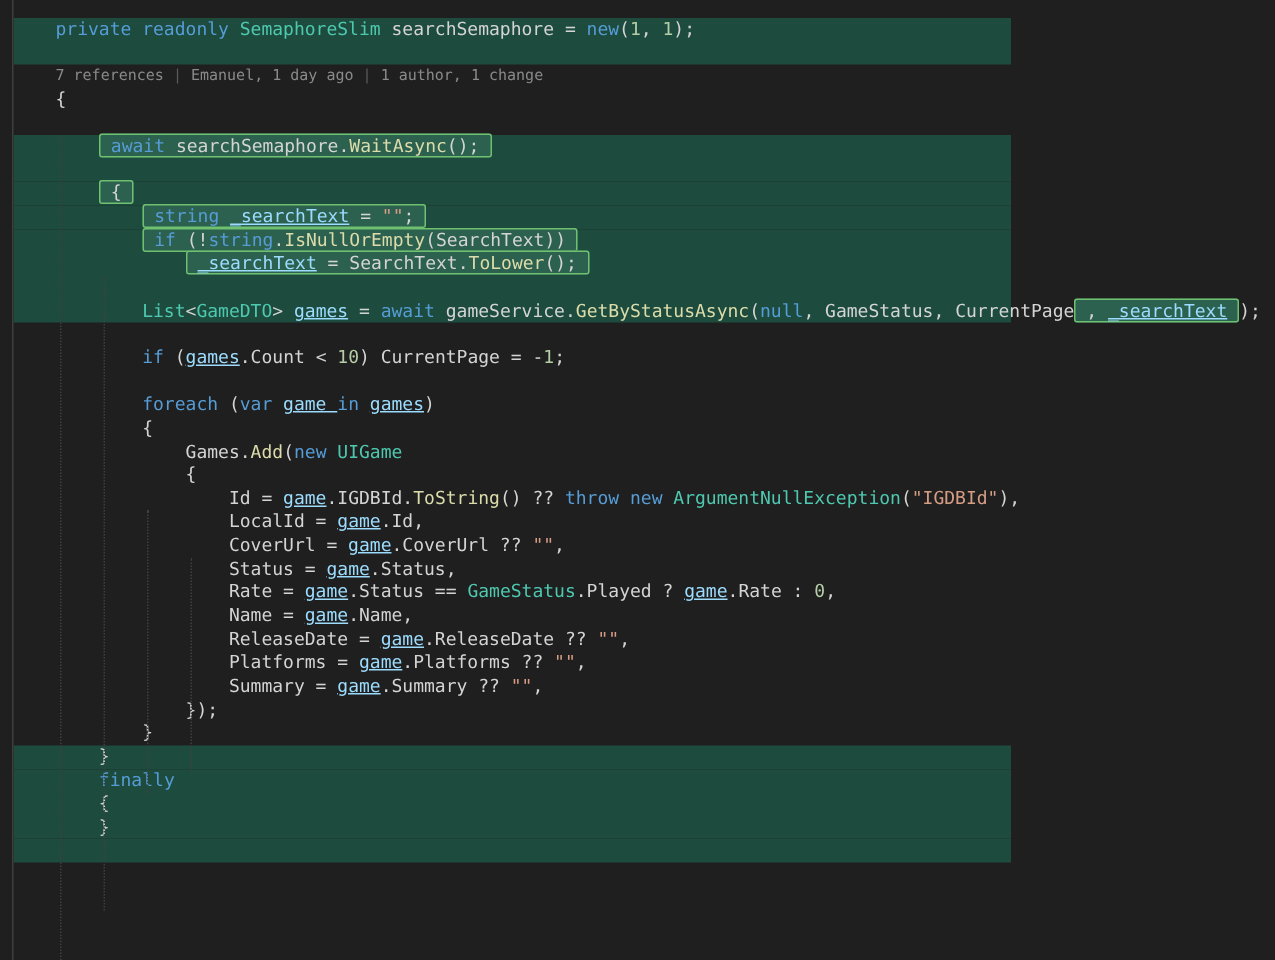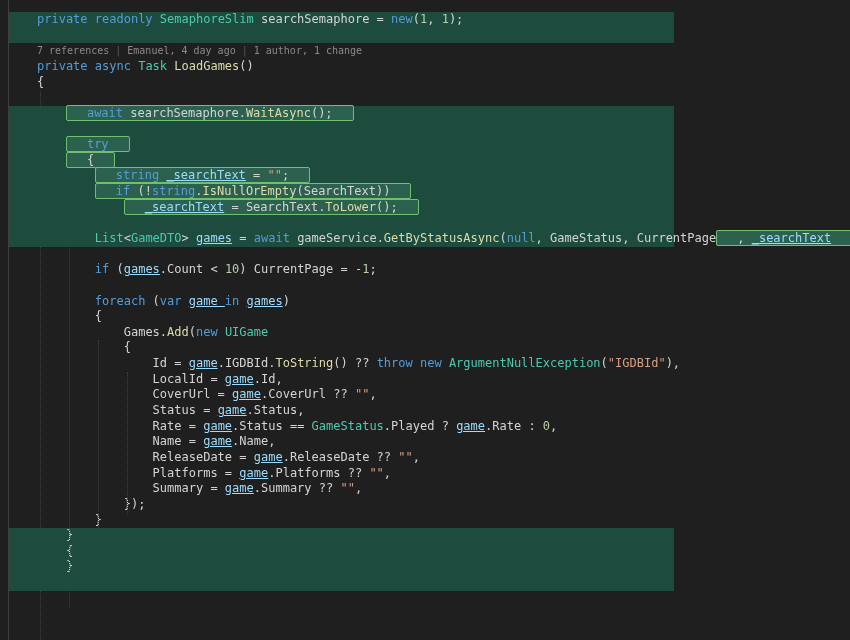--- a/index.html
+++ b/index.html
@@ -37,47 +37,45 @@
   .tk-s{color:var(--string,#d69d85);}
   .tk-n{color:var(--number,#b5cea8);}
   .tk-p{color:var(--punct,#d4d4d4);}
   .tk-lens{color:var(--codelens,#8a8a8a);}
   .tk-lens[data-interactable="true"]{cursor:pointer;}
   .tk-lensd{color:var(--codelens-sep,#5a5a5a);}
   .box{
     border:1px solid var(--diff-added-word-border,#6fc06f);
     background:var(--diff-added-word-bg,#2c6150);
     border-radius:2px;
-    padding:0 20px;
+    padding:0 7px;
   }
   .guide{
     position:absolute;width:0;
     border-left:1px dotted var(--indent-guide,#3f3f3f);
     z-index:2;
   }
   .guide-1{left:40px;top:91px;height:549px;}
   .guide-2{left:69px;top:184px;height:423px;}
   .guide-3{left:98px;top:340px;height:190px;}
   .guide-4{left:127px;top:372px;height:142px;}
 </style>
 </head>
 <body>
 
 <div class="editor" data-interactable="true">
   <div class="gutter" data-interactable="false"></div>
   <div class="rows" data-interactable="true">
       <div class="line added" data-interactable="true"><span class="tk-k" data-interactable="false">private readonly </span><span class="tk-t" data-interactable="false">SemaphoreSlim</span><span class="tk-p" data-interactable="false"> </span><span class="tk-f" data-interactable="false">searchSemaphore</span><span class="tk-p" data-interactable="false"> = </span><span class="tk-k" data-interactable="false">new</span><span class="tk-p" data-interactable="false">(</span><span class="tk-n" data-interactable="false">1</span><span class="tk-p" data-interactable="false">, </span><span class="tk-n" data-interactable="false">1</span><span class="tk-p" data-interactable="false">);</span></div>
       <div class="line added" data-interactable="true"></div>
-      <div class="line codelens" data-interactable="true"><span class="tk-lens" data-interactable="true">7 references</span><span class="tk-lensd" data-interactable="false"> | </span><span class="tk-lens" data-interactable="true">Emanuel, 4 day ago</span><span class="tk-lensd" data-interactable="false"> | </span><span class="tk-lens" data-interactable="true">1 author, 1 change</span></div>
-      <div class="line" data-interactable="true"><span class="tk-k" data-interactable="false">private async </span><span class="tk-t" data-interactable="false">Task </span><span class="tk-m" data-interactable="false">LoadGames</span><span class="tk-p" data-interactable="false">()</span></div>
+      <div class="line codelens" data-interactable="true"><span class="tk-lens" data-interactable="true">7 references</span><span class="tk-lensd" data-interactable="false"> | </span><span class="tk-lens" data-interactable="true">Emanuel, 1 day ago</span><span class="tk-lensd" data-interactable="false"> | </span><span class="tk-lens" data-interactable="true">1 author, 1 change</span></div>
       <div class="line" data-interactable="true"><span class="tk-p" data-interactable="false">{</span></div>
       <div class="line" data-interactable="true"></div>
       <div class="line added" data-interactable="true"><span class="tk-p" data-interactable="false">    </span><span class="box" data-interactable="false"><span class="tk-k" data-interactable="false">await </span><span class="tk-f" data-interactable="false">searchSemaphore</span><span class="tk-p" data-interactable="false">.</span><span class="tk-m" data-interactable="false">WaitAsync</span><span class="tk-p" data-interactable="false">();</span></span></div>
       <div class="line added" data-interactable="true"></div>
-      <div class="line added" data-interactable="true"><span class="tk-p" data-interactable="false">    </span><span class="box" data-interactable="false"><span class="tk-k" data-interactable="false">try</span></span></div>
       <div class="line added" data-interactable="true"><span class="tk-p" data-interactable="false">    </span><span class="box" data-interactable="false"><span class="tk-p" data-interactable="false">{</span></span></div>
       <div class="line added" data-interactable="true"><span class="tk-p" data-interactable="false">        </span><span class="box" data-interactable="false"><span class="tk-k" data-interactable="false">string </span><span class="tk-v" data-interactable="false">_searchText</span><span class="tk-p" data-interactable="false"> = </span><span class="tk-s" data-interactable="false">""</span><span class="tk-p" data-interactable="false">;</span></span></div>
       <div class="line added" data-interactable="true"><span class="tk-p" data-interactable="false">        </span><span class="box" data-interactable="false"><span class="tk-k" data-interactable="false">if </span><span class="tk-p" data-interactable="false">(!</span><span class="tk-k" data-interactable="false">string</span><span class="tk-p" data-interactable="false">.</span><span class="tk-m" data-interactable="false">IsNullOrEmpty</span><span class="tk-p" data-interactable="false">(</span><span class="tk-f" data-interactable="false">SearchText</span><span class="tk-p" data-interactable="false">))</span></span></div>
       <div class="line added" data-interactable="true"><span class="tk-p" data-interactable="false">            </span><span class="box" data-interactable="false"><span class="tk-v" data-interactable="false">_searchText</span><span class="tk-p" data-interactable="false"> = </span><span class="tk-f" data-interactable="false">SearchText</span><span class="tk-p" data-interactable="false">.</span><span class="tk-m" data-interactable="false">ToLower</span><span class="tk-p" data-interactable="false">();</span></span></div>
       <div class="line added" data-interactable="true"></div>
       <div class="line added" data-interactable="true"><span class="tk-p" data-interactable="false">        </span><span class="tk-t" data-interactable="false">List</span><span class="tk-p" data-interactable="false">&lt;</span><span class="tk-t" data-interactable="false">GameDTO</span><span class="tk-p" data-interactable="false">&gt; </span><span class="tk-v" data-interactable="false">games</span><span class="tk-p" data-interactable="false"> = </span><span class="tk-k" data-interactable="false">await </span><span class="tk-f" data-interactable="false">gameService</span><span class="tk-p" data-interactable="false">.</span><span class="tk-m" data-interactable="false">GetByStatusAsync</span><span class="tk-p" data-interactable="false">(</span><span class="tk-k" data-interactable="false">null</span><span class="tk-p" data-interactable="false">, </span><span class="tk-f" data-interactable="false">GameStatus</span><span class="tk-p" data-interactable="false">, </span><span class="tk-f" data-interactable="false">CurrentPage</span><span class="box" data-interactable="false"><span class="tk-p" data-interactable="false">, </span><span class="tk-v" data-interactable="false">_searchText</span></span><span class="tk-p" data-interactable="false">);</span></div>
       <div class="line" data-interactable="true"></div>
       <div class="line" data-interactable="true"><span class="tk-p" data-interactable="false">        </span><span class="tk-k" data-interactable="false">if </span><span class="tk-p" data-interactable="false">(</span><span class="tk-v" data-interactable="false">games</span><span class="tk-p" data-interactable="false">.</span><span class="tk-f" data-interactable="false">Count</span><span class="tk-p" data-interactable="false"> &lt; </span><span class="tk-n" data-interactable="false">10</span><span class="tk-p" data-interactable="false">) </span><span class="tk-f" data-interactable="false">CurrentPage</span><span class="tk-p" data-interactable="false"> = -</span><span class="tk-n" data-interactable="false">1</span><span class="tk-p" data-interactable="false">;</span></div>
       <div class="line" data-interactable="true"></div>
       <div class="line" data-interactable="true"><span class="tk-p" data-interactable="false">        </span><span class="tk-k" data-interactable="false">foreach </span><span class="tk-p" data-interactable="false">(</span><span class="tk-k" data-interactable="false">var </span><span class="tk-v" data-interactable="false">game </span><span class="tk-k" data-interactable="false">in </span><span class="tk-v" data-interactable="false">games</span><span class="tk-p" data-interactable="false">)</span></div>
@@ -89,20 +87,21 @@
       <div class="line" data-interactable="true"><span class="tk-p" data-interactable="false">                </span><span class="tk-f" data-interactable="false">CoverUrl</span><span class="tk-p" data-interactable="false"> = </span><span class="tk-v" data-interactable="false">game</span><span class="tk-p" data-interactable="false">.</span><span class="tk-f" data-interactable="false">CoverUrl</span><span class="tk-p" data-interactable="false"> ?? </span><span class="tk-s" data-interactable="false">""</span><span class="tk-p" data-interactable="false">,</span></div>
       <div class="line" data-interactable="true"><span class="tk-p" data-interactable="false">                </span><span class="tk-f" data-interactable="false">Status</span><span class="tk-p" data-interactable="false"> = </span><span class="tk-v" data-interactable="false">game</span><span class="tk-p" data-interactable="false">.</span><span class="tk-f" data-interactable="false">Status</span><span class="tk-p" data-interactable="false">,</span></div>
       <div class="line" data-interactable="true"><span class="tk-p" data-interactable="false">                </span><span class="tk-f" data-interactable="false">Rate</span><span class="tk-p" data-interactable="false"> = </span><span class="tk-v" data-interactable="false">game</span><span class="tk-p" data-interactable="false">.</span><span class="tk-f" data-interactable="false">Status</span><span class="tk-p" data-interactable="false"> == </span><span class="tk-t" data-interactable="false">GameStatus</span><span class="tk-p" data-interactable="false">.</span><span class="tk-f" data-interactable="false">Played</span><span class="tk-p" data-interactable="false"> ? </span><span class="tk-v" data-interactable="false">game</span><span class="tk-p" data-interactable="false">.</span><span class="tk-f" data-interactable="false">Rate</span><span class="tk-p" data-interactable="false"> : </span><span class="tk-n" data-interactable="false">0</span><span class="tk-p" data-interactable="false">,</span></div>
       <div class="line" data-interactable="true"><span class="tk-p" data-interactable="false">                </span><span class="tk-f" data-interactable="false">Name</span><span class="tk-p" data-interactable="false"> = </span><span class="tk-v" data-interactable="false">game</span><span class="tk-p" data-interactable="false">.</span><span class="tk-f" data-interactable="false">Name</span><span class="tk-p" data-interactable="false">,</span></div>
       <div class="line" data-interactable="true"><span class="tk-p" data-interactable="false">                </span><span class="tk-f" data-interactable="false">ReleaseDate</span><span class="tk-p" data-interactable="false"> = </span><span class="tk-v" data-interactable="false">game</span><span class="tk-p" data-interactable="false">.</span><span class="tk-f" data-interactable="false">ReleaseDate</span><span class="tk-p" data-interactable="false"> ?? </span><span class="tk-s" data-interactable="false">""</span><span class="tk-p" data-interactable="false">,</span></div>
       <div class="line" data-interactable="true"><span class="tk-p" data-interactable="false">                </span><span class="tk-f" data-interactable="false">Platforms</span><span class="tk-p" data-interactable="false"> = </span><span class="tk-v" data-interactable="false">game</span><span class="tk-p" data-interactable="false">.</span><span class="tk-f" data-interactable="false">Platforms</span><span class="tk-p" data-interactable="false"> ?? </span><span class="tk-s" data-interactable="false">""</span><span class="tk-p" data-interactable="false">,</span></div>
       <div class="line" data-interactable="true"><span class="tk-p" data-interactable="false">                </span><span class="tk-f" data-interactable="false">Summary</span><span class="tk-p" data-interactable="false"> = </span><span class="tk-v" data-interactable="false">game</span><span class="tk-p" data-interactable="false">.</span><span class="tk-f" data-interactable="false">Summary</span><span class="tk-p" data-interactable="false"> ?? </span><span class="tk-s" data-interactable="false">""</span><span class="tk-p" data-interactable="false">,</span></div>
       <div class="line" data-interactable="true"><span class="tk-p" data-interactable="false">            });</span></div>
       <div class="line" data-interactable="true"><span class="tk-p" data-interactable="false">        }</span></div>
       <div class="line added" data-interactable="true"><span class="tk-p" data-interactable="false">    }</span></div>
+      <div class="line added" data-interactable="true"><span class="tk-p" data-interactable="false">    </span><span class="tk-k" data-interactable="false">finally</span></div>
       <div class="line added" data-interactable="true"><span class="tk-p" data-interactable="false">    {</span></div>
       <div class="line added" data-interactable="true"><span class="tk-p" data-interactable="false">    }</span></div>
       <div class="line added" data-interactable="true"></div>
     </div>
   <div class="guide guide-1" data-interactable="false"></div>
   <div class="guide guide-2" data-interactable="false"></div>
   <div class="guide guide-3" data-interactable="false"></div>
   <div class="guide guide-4" data-interactable="false"></div>
 </div>
 

